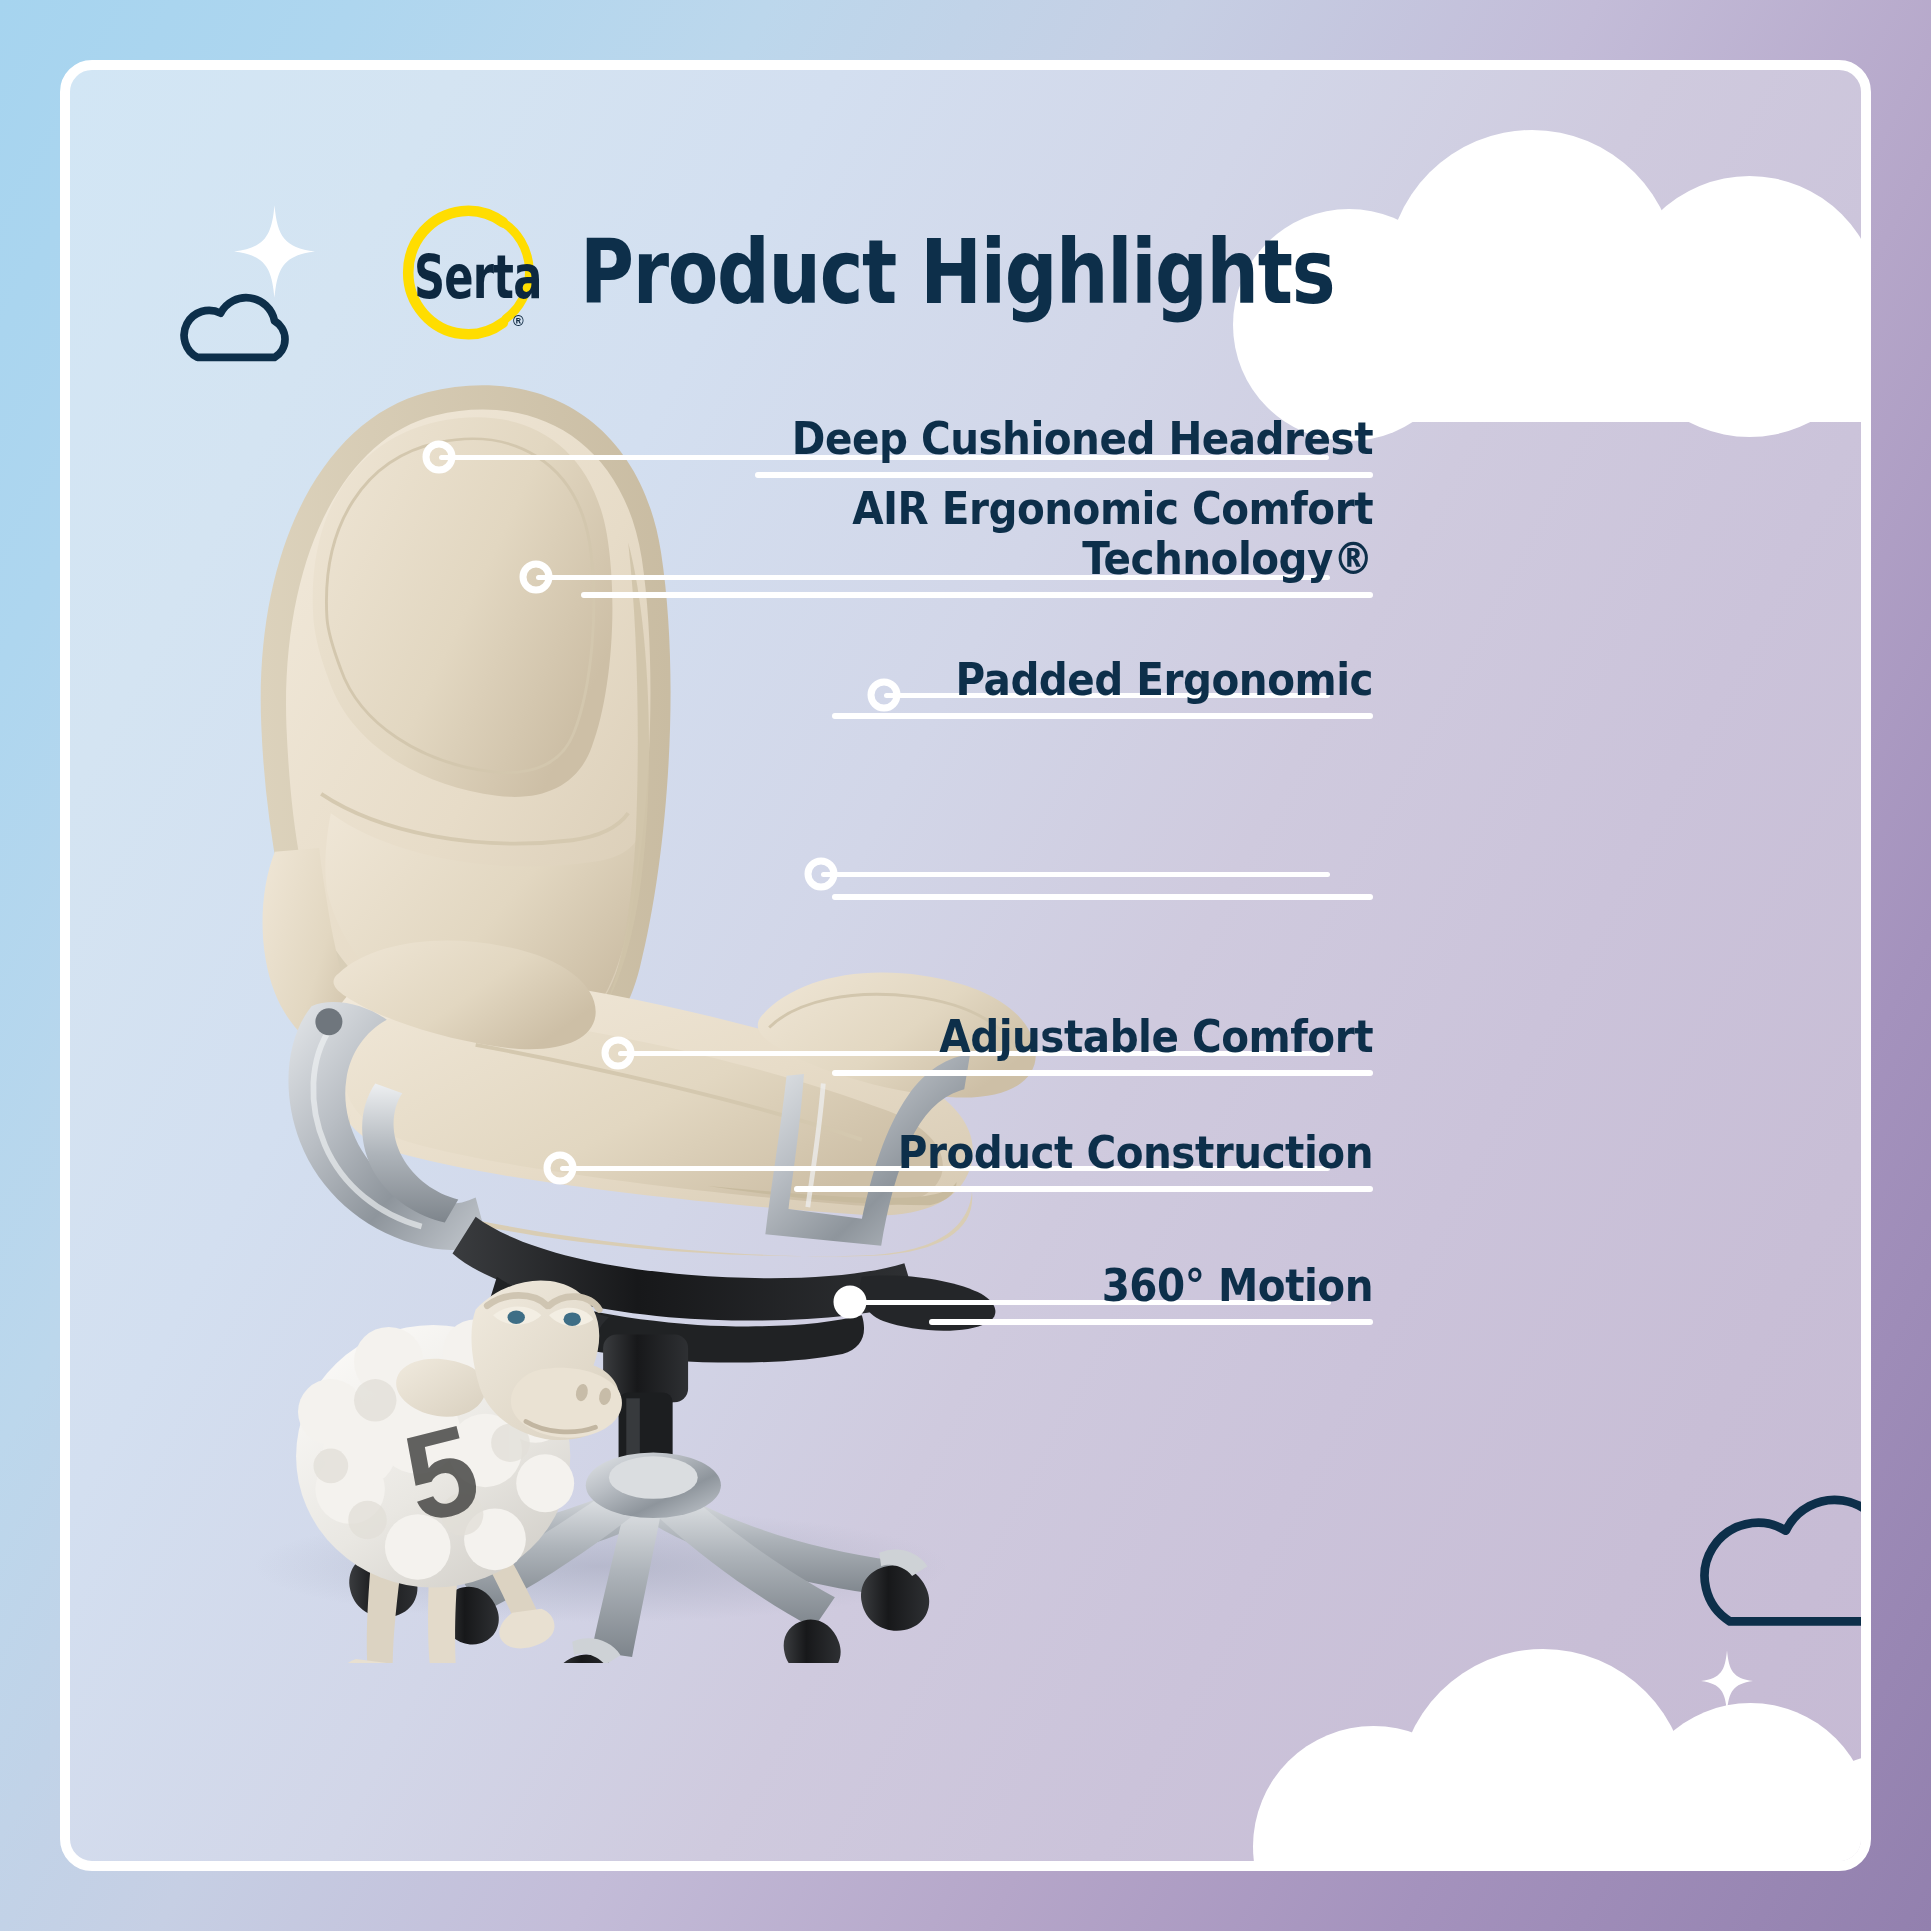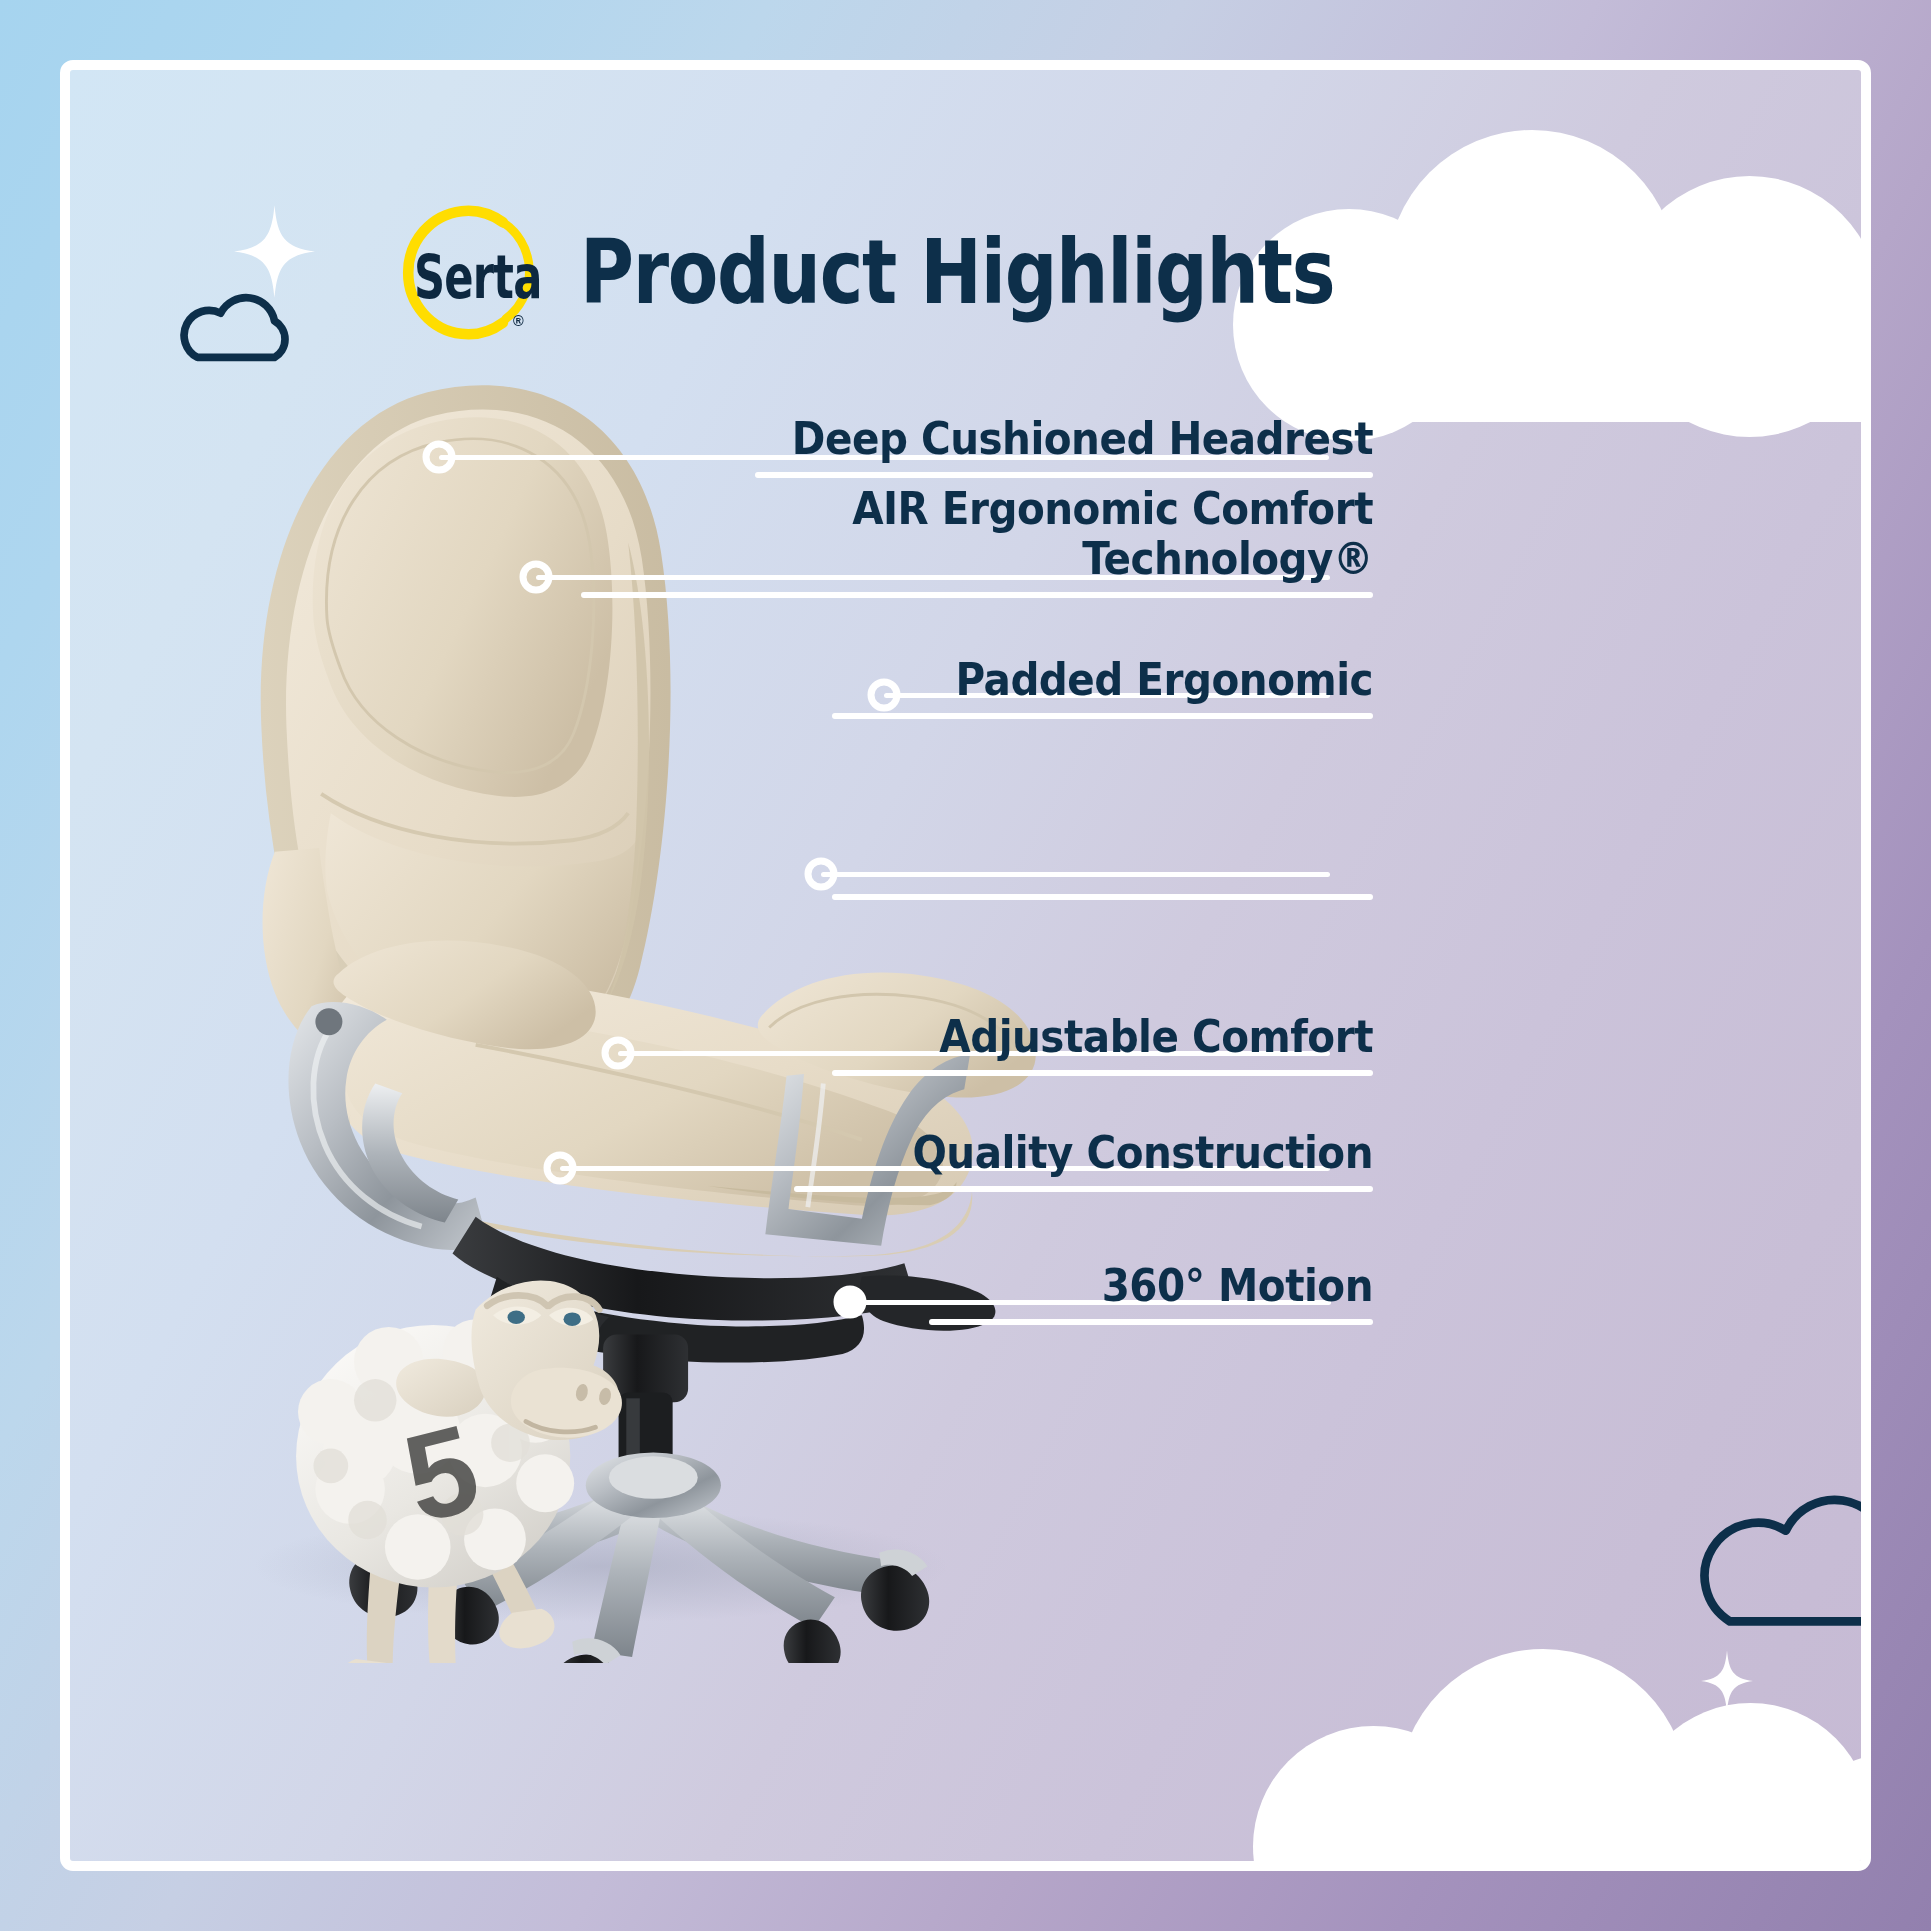--- a/index.html
+++ b/index.html
@@ -11,21 +11,21 @@
       #c6cfe4 40%, #c3bcd8 54%, #b5a6c9 68%,
       #a492bd 82%, #9280ae 100%);
     position:relative;
   }
 
   
   #panel {
     position:absolute;
     left:60px; top:60px;
     width:1811px; height:1811px;
-    border-radius:13px;
+    border-radius:32px;
     border:10.6px solid #ffffff;
     background:linear-gradient(118deg,
       #d2e6f5 0%, #d4e4f2 14%, #d3dff0 28%,
       #d2d6e8 44%, #cfcade 58%, #cbc3da 72%,
       #c8bed6 86%, #c6bad4 100%);
     overflow:hidden;
   }
 
   
   .cloud-solid { position:absolute; z-index:6; pointer-events:none; }
@@ -405,21 +405,21 @@
   <div class="callout" style="right:488px; top:917px; width:541px; height:89px;">
     <div class="callout-label">Adjustable Comfort</div>
     <div class="callout-rule" style="width:541px;"></div>
   </div>
 
   <div class="leader" style="left:473px; top:1081px; width:787px; height:35px;">
     <div class="leader-line" style="left:17.4px; top:14.5px; width:770px;"></div>
     <div class="leader-dot" style="left:17.4px; top:17.4px;"></div>
   </div>
   <div class="callout" style="right:488px; top:1033px; width:579px; height:89px;">
-    <div class="callout-label">Quality Construction</div>
+    <div class="callout-label">Product Construction</div>
     <div class="callout-rule" style="width:579px;"></div>
   </div>
 
   <div class="leader" style="left:763px; top:1215px; width:497px; height:35px;">
     <div class="leader-line" style="left:11.6px; top:14.5px; width:486px;"></div>
     <div class="leader-dot filled" style="left:17.4px; top:17.4px;"></div>
   </div>
   <div class="callout" style="right:488px; top:1166px; width:444px; height:89px;">
     <div class="callout-label">360° Motion</div>
     <div class="callout-rule" style="width:444px;"></div>

